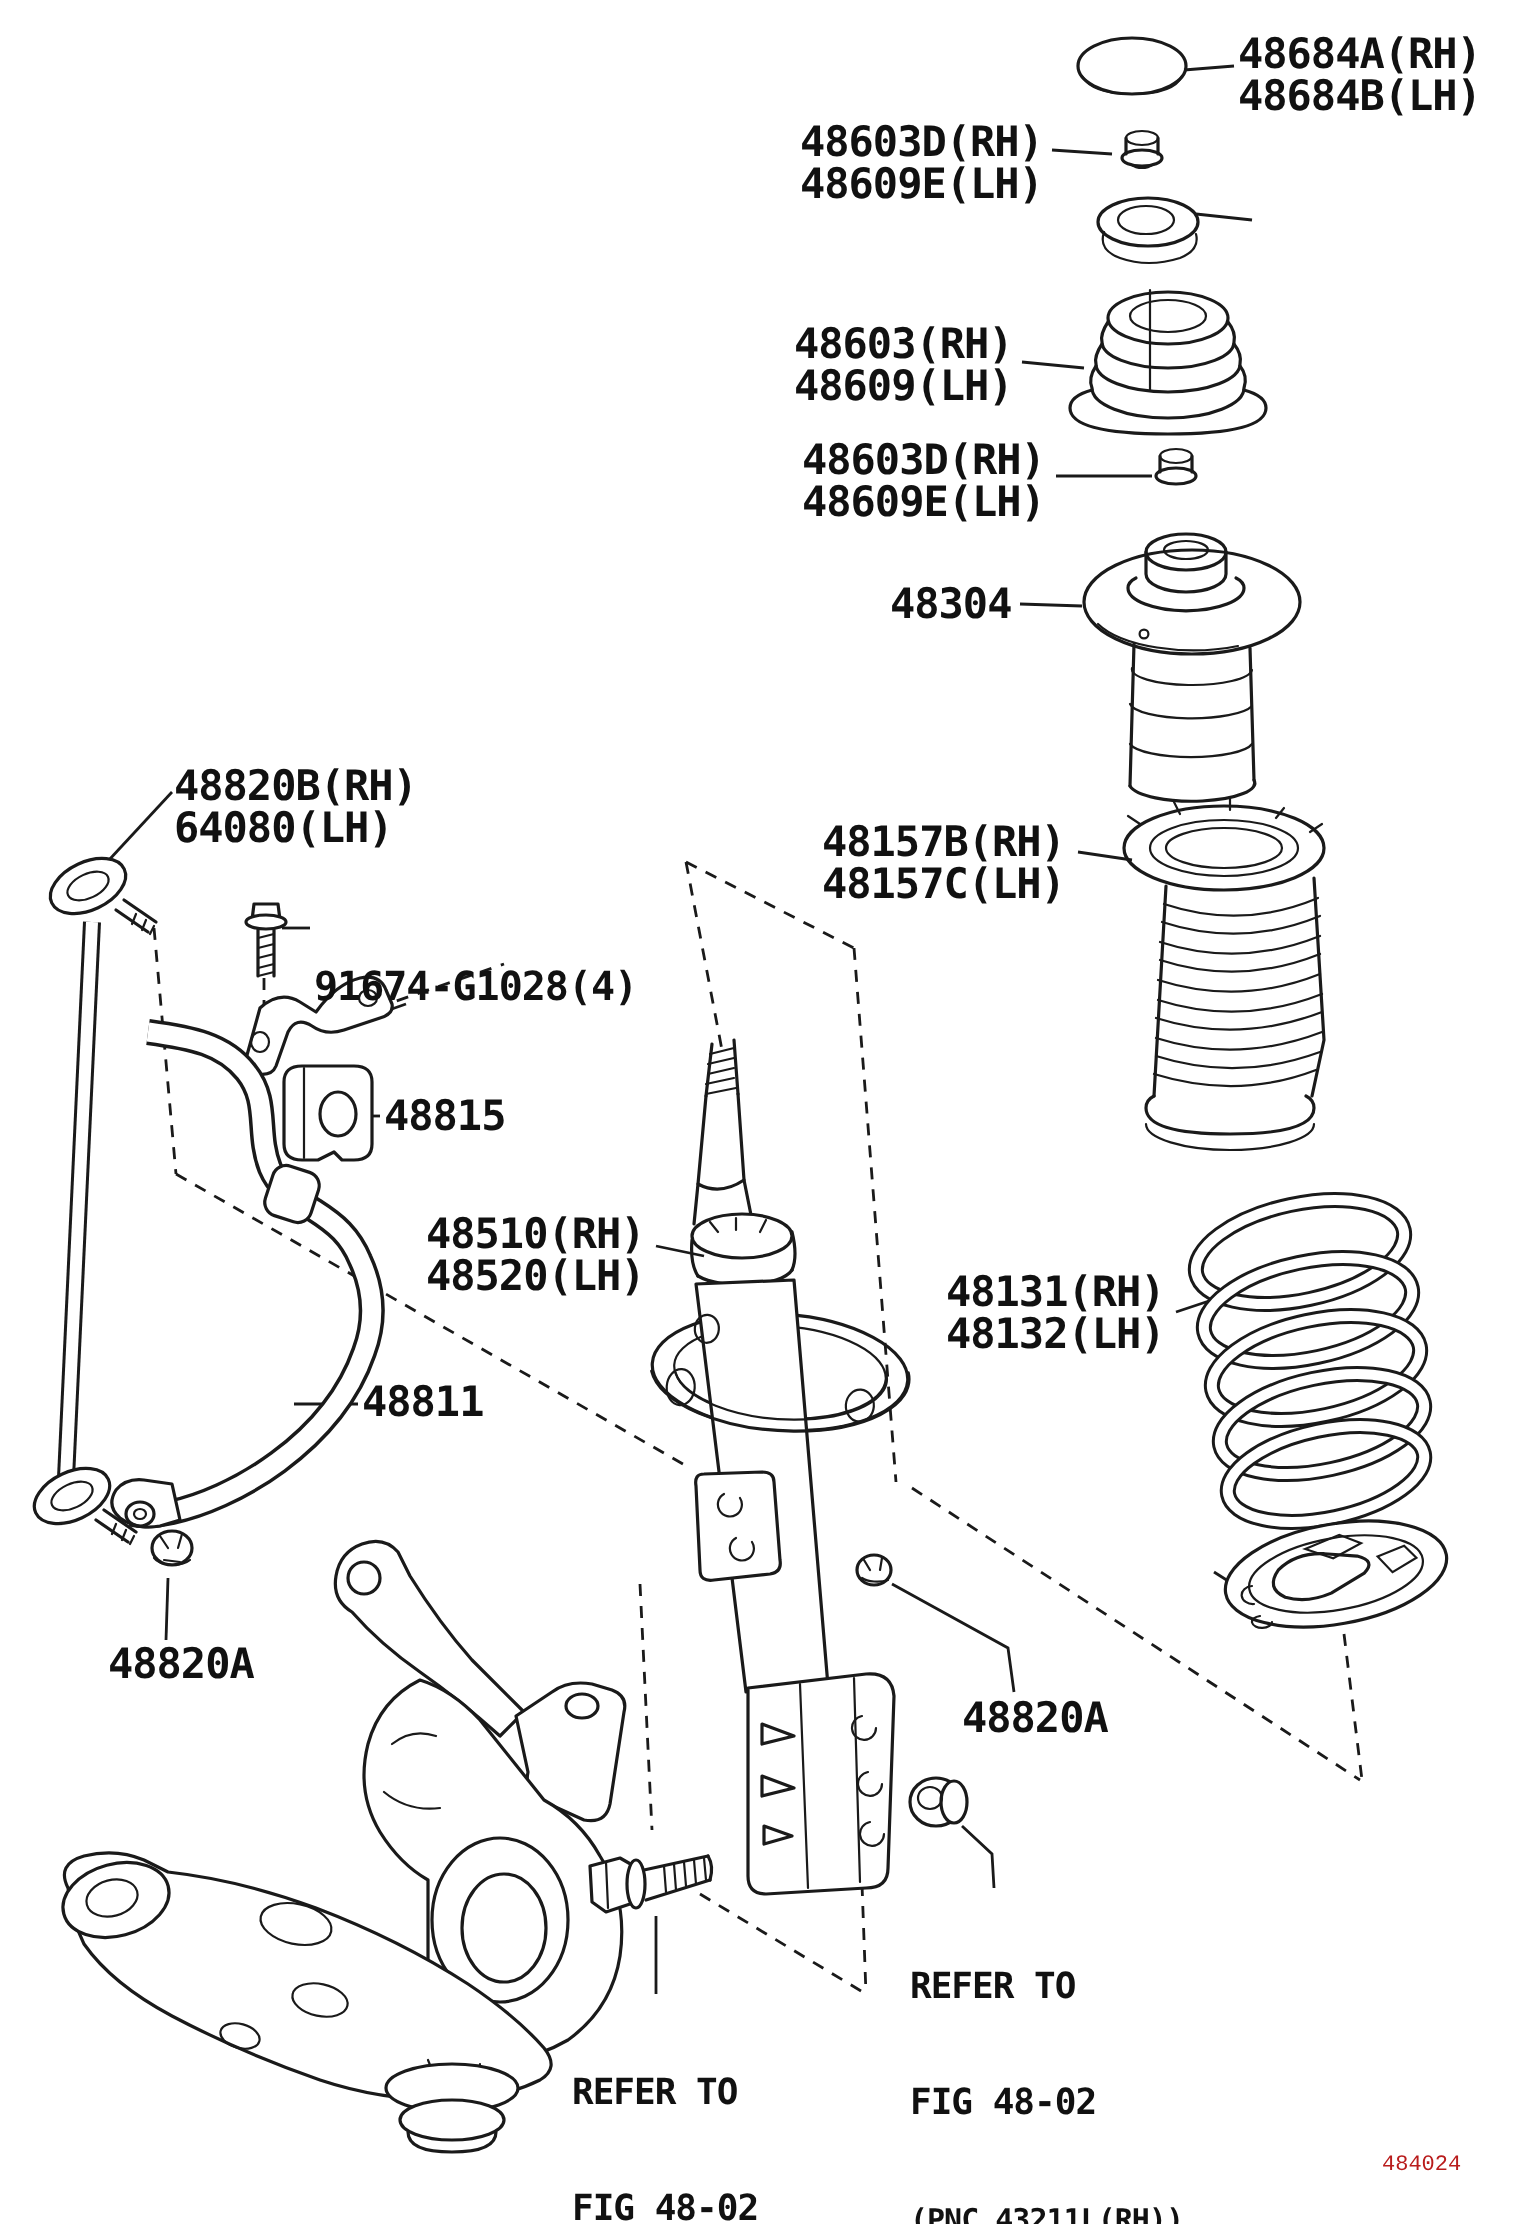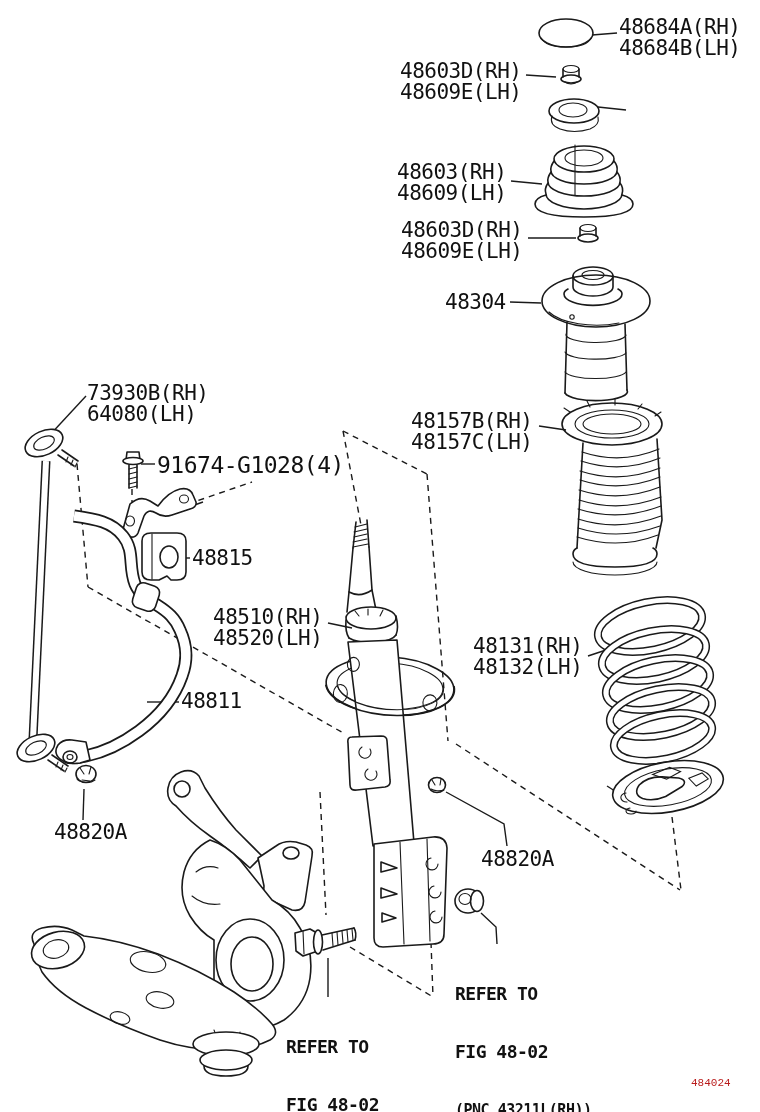--- a/index.html
+++ b/index.html
@@ -1,21 +1,21 @@
 <!DOCTYPE html>
 <html><head>
 <meta charset="utf-8">
 <style>
   html,body{margin:0;padding:0;background:#fff;}
   .stage{position:relative;width:760px;height:1112px;background:#ffffff;overflow:hidden;
          font-family:"DejaVu Sans Mono","Liberation Mono",monospace;}
   svg{position:absolute;left:0;top:0;}
-  .plabel{position:absolute;font-weight:normal;font-size:21px;line-height:21px;
+  .plabel{position:absolute;font-weight:bold;font-size:21px;line-height:21px;
           color:#111;white-space:pre;letter-spacing:-0.5px;}
-  .plabel.small{font-size:23px;line-height:18px;}
+  .plabel.small{font-size:20px;line-height:18px;margin-top:28px;}
   .refer{position:absolute;font-weight:bold;color:#111;white-space:pre;}
   .refer div{font-size:18px;line-height:20px;letter-spacing:-0.5px;}
   .refer div.pnc{font-size:15px;letter-spacing:-0.5px;}
   .figcode{position:absolute;font-size:11px;font-weight:normal;color:#b91c1c;letter-spacing:0;font-family:Liberation Mono, monospace;}
   
   .ln{fill:none;stroke:#1a1a1a;stroke-width:1.6;stroke-linecap:round;stroke-linejoin:round;}
   .thin{fill:none;stroke:#1a1a1a;stroke-width:1.1;stroke-linecap:round;}
   .wfill{fill:#ffffff;stroke:#1a1a1a;stroke-width:1.6;stroke-linejoin:round;}
   .lead{fill:none;stroke:#1a1a1a;stroke-width:1.4;}
   .dash{fill:none;stroke:#1a1a1a;stroke-width:1.4;stroke-dasharray:6 5;}
@@ -289,21 +289,21 @@
 
 
   <div class="plabel" style="left:397px;top:162px"><div>48603(RH)</div><div>48609(LH)</div></div>
 
   <div class="plabel" style="left:401px;top:220px"><div>48603D(RH)</div><div>48609E(LH)</div></div>
 
   <div class="plabel" style="left:445px;top:292px"><div>48304</div></div>
 
   <div class="plabel" style="left:411px;top:411px"><div>48157B(RH)</div><div>48157C(LH)</div></div>
 
-  <div class="plabel" style="left:87px;top:383px"><div>73930B(RH)</div><div>64080(LH)</div></div>
+  <div class="plabel" style="left:87px;top:383px"><div>48820B(RH)</div><div>64080(LH)</div></div>
 
   <div class="plabel small" style="left:157px;top:456px"><div>91674-G1028(4)</div></div>
 
 
   <div class="plabel" style="left:192px;top:548px"><div>48815</div></div>
 
   <div class="plabel" style="left:213px;top:607px"><div>48510(RH)</div><div>48520(LH)</div></div>
 
   <div class="plabel" style="left:473px;top:636px"><div>48131(RH)</div><div>48132(LH)</div></div>
 

